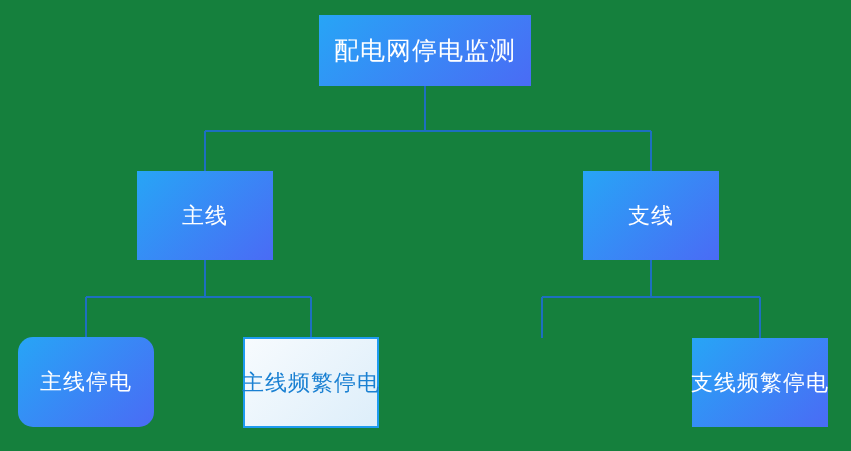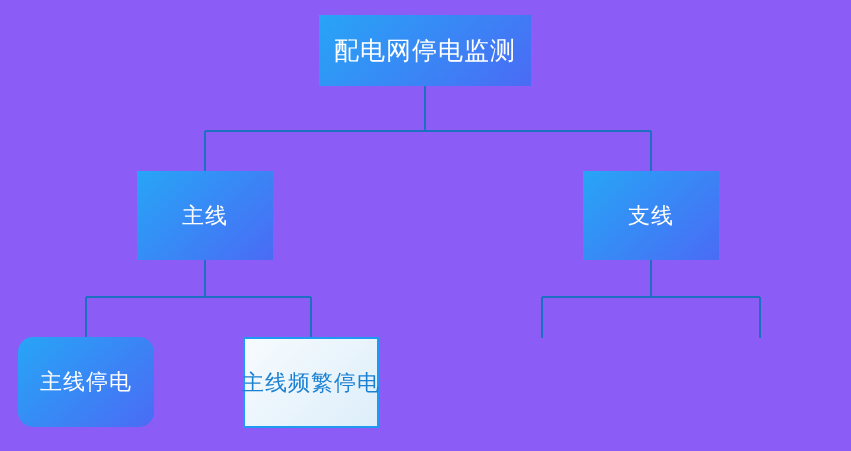--- a/index.html
+++ b/index.html
@@ -9,21 +9,21 @@
     --outline-bg-start:#f7fbfe;
     --outline-bg-end:#ddeefa;
     --outline-text:#1a80d2;
     --line-color:#1d6fc0;
     --node-text:#ffffff;
   }
   html,body{margin:0;padding:0;background:#ffffff;}
   .canvas{
     position:relative;
     width:851px;height:451px;
-    background:#8b5cf6;
+    background:#15803d;
     font-family:"Liberation Sans","DejaVu Sans",sans-serif;
     overflow:hidden;
   }
   .connectors{
     position:absolute;left:0;top:0;width:851px;height:451px;
     pointer-events:none;
   }
   .node{
     position:absolute;
     display:flex;align-items:center;justify-content:center;
@@ -83,14 +83,15 @@
 
   <div class="node filled n-branch">支线</div>
 
   <div class="node filled n-main">主线</div>
 
   <div class="node filled n-main-outage">主线停电</div>
 
   <div class="node outlined n-main-frequent">主线频繁停电</div>
 
 
+  <div class="node filled n-branch-frequent">支线频繁停电</div>
 
 </div>
 
 </body></html>

